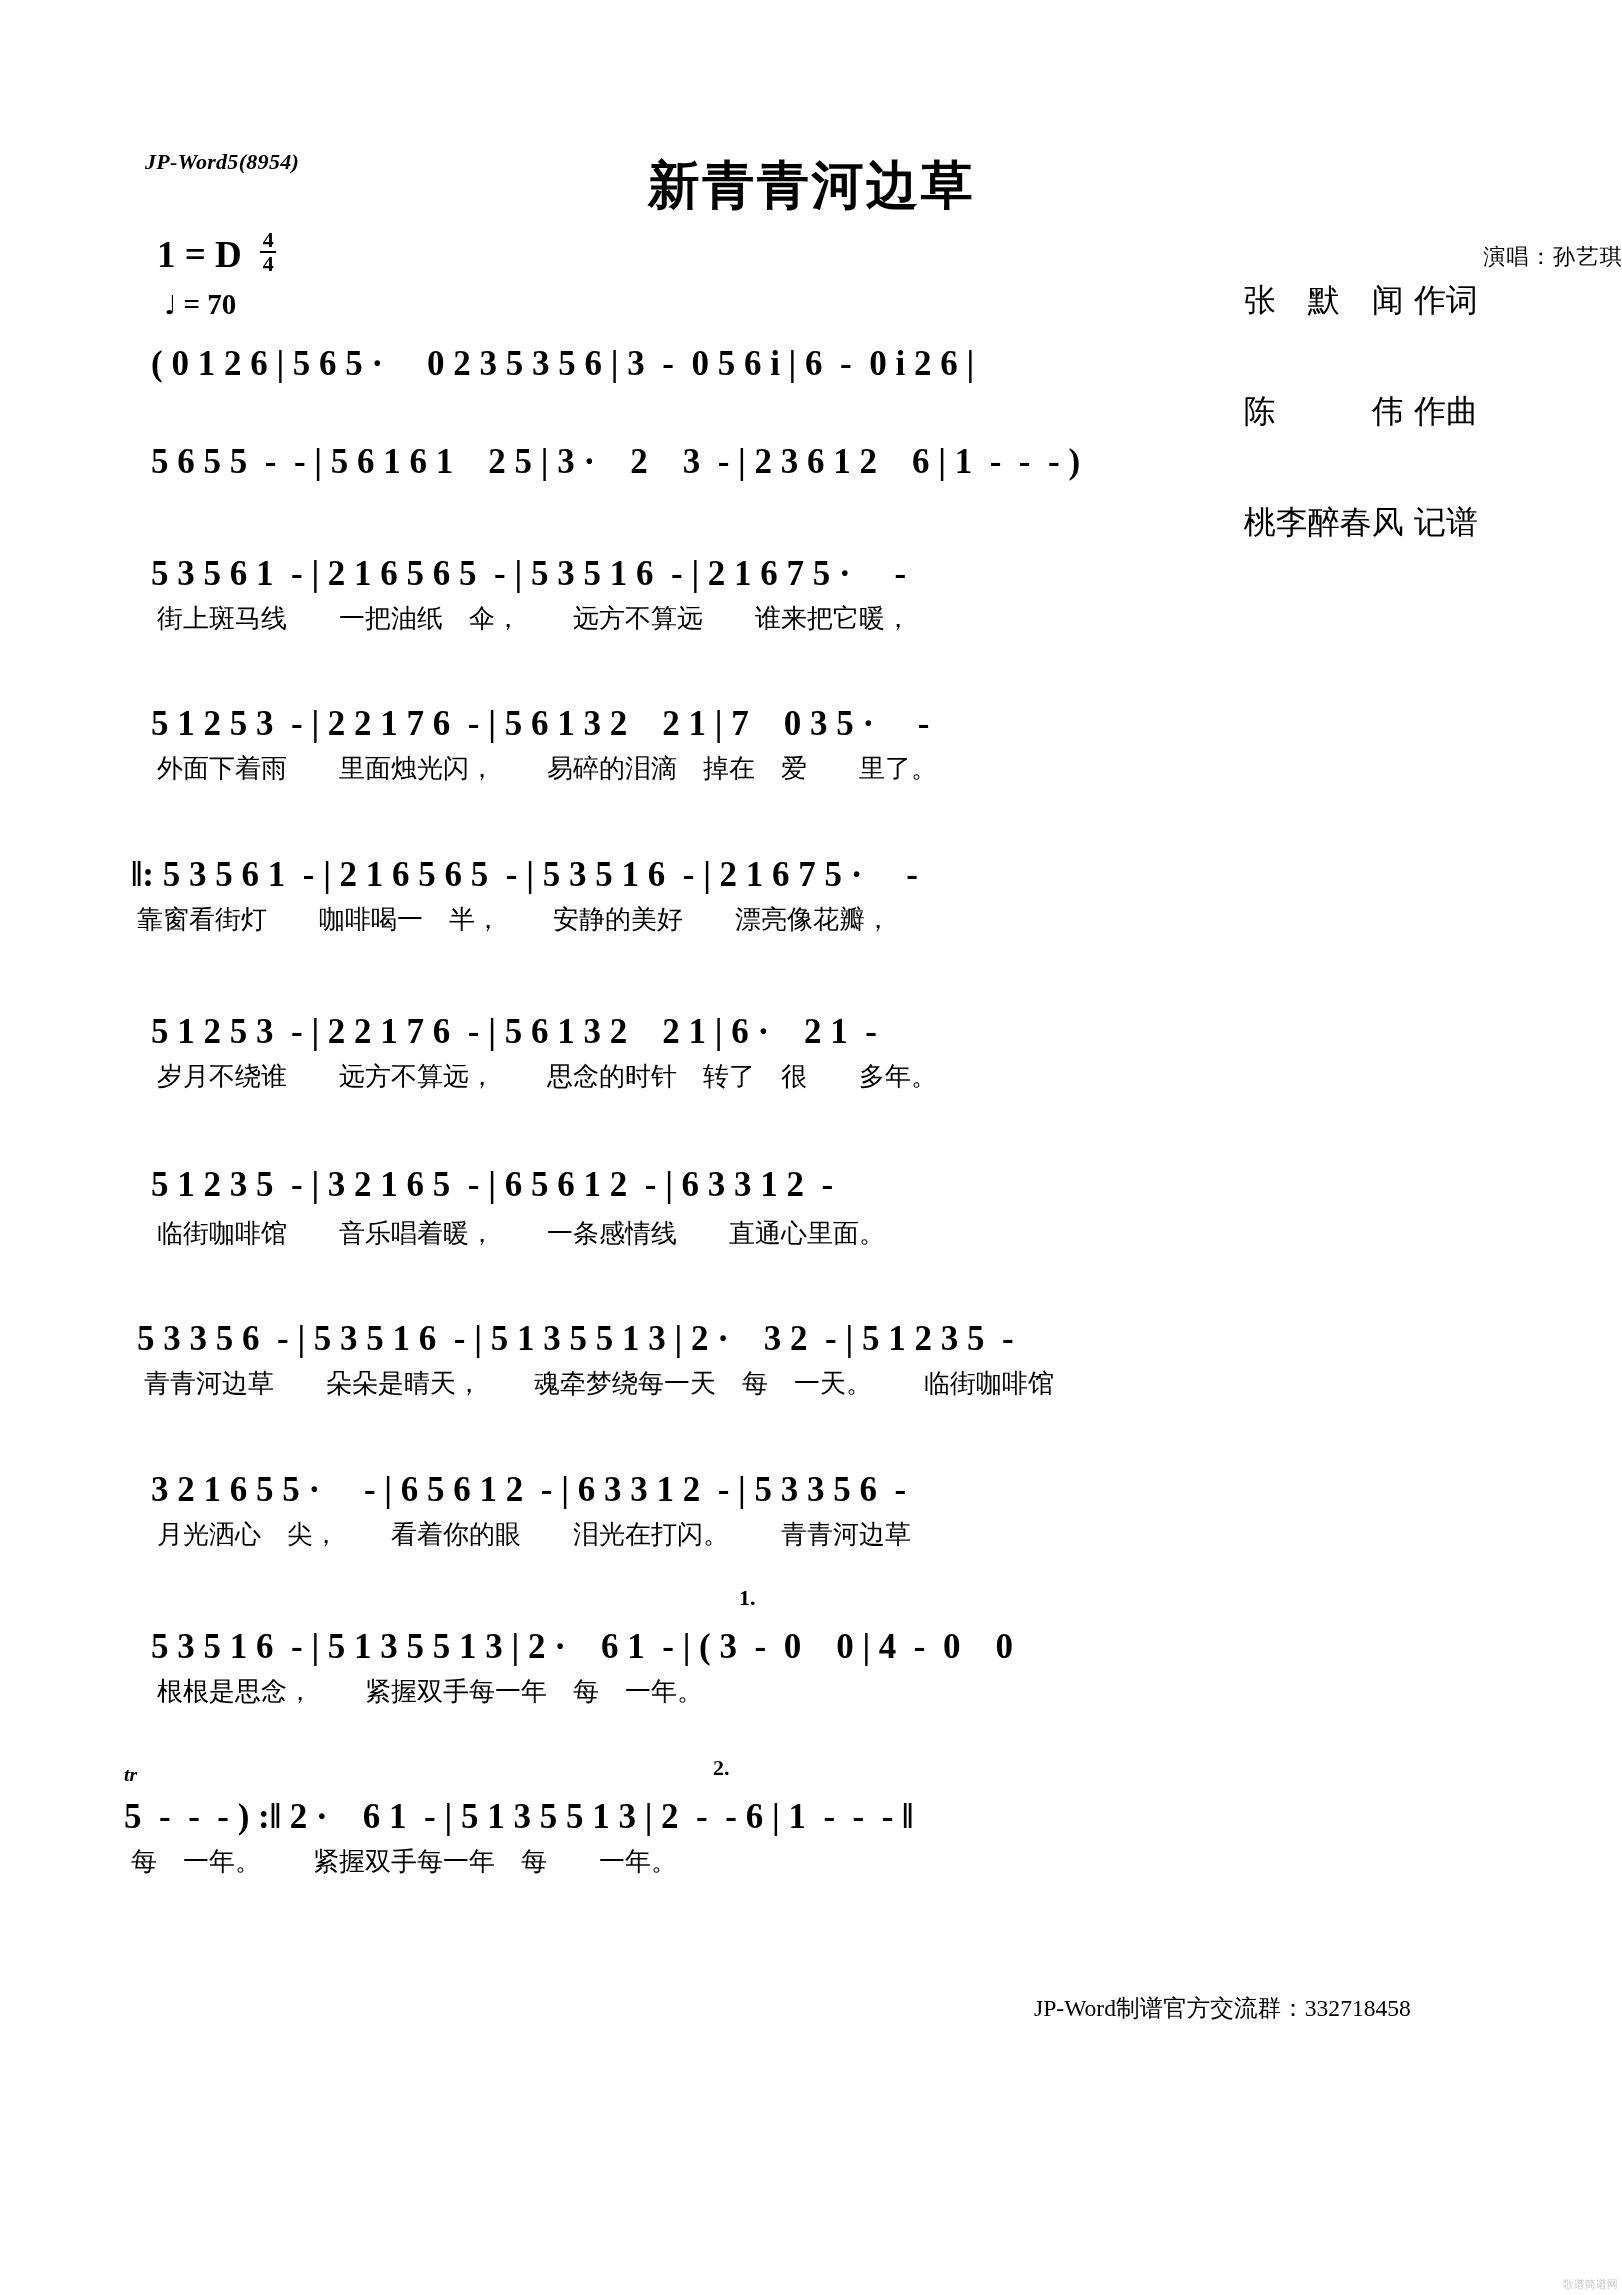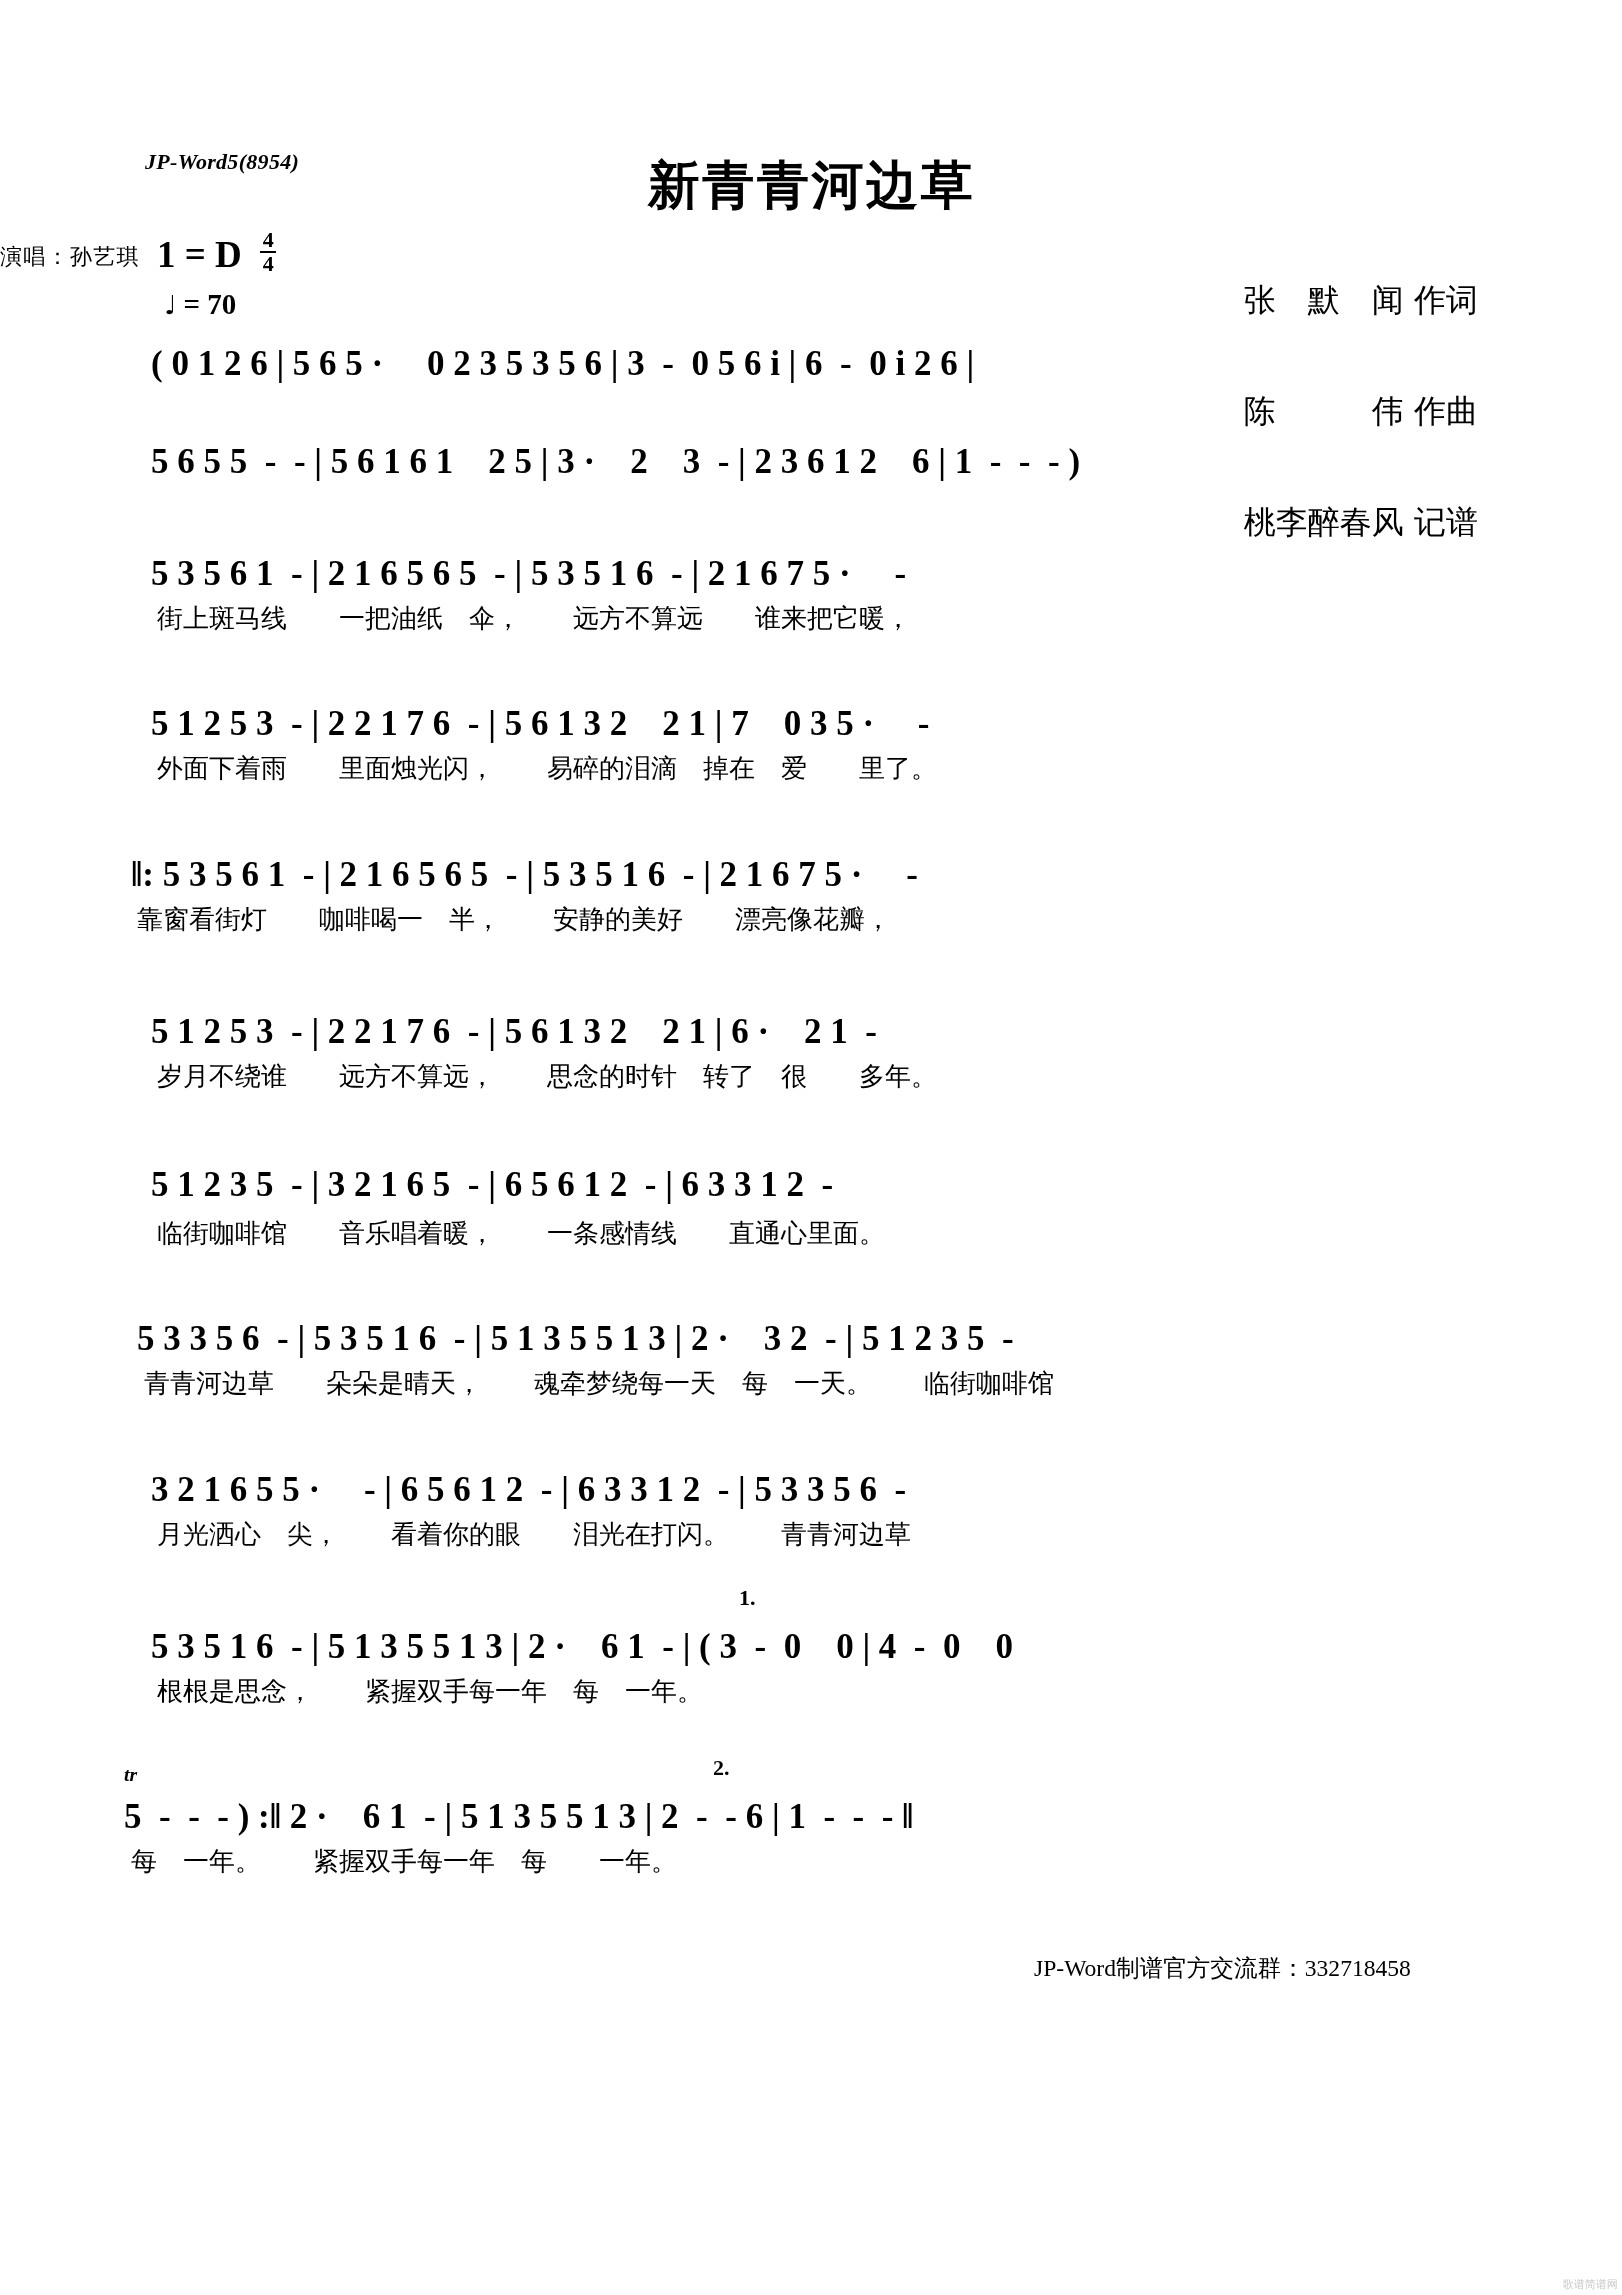--- a/index.html
+++ b/index.html
@@ -2,21 +2,21 @@
 <html style="font-size:10.5px"><head>
 <meta charset="utf-8">
 <style>
   html,body{margin:0;padding:0;background:#ffffff;}
   body{width:1623px;height:2295px;font-family:"Liberation Serif",serif;color:#000;position:relative;overflow:hidden;}
   .page{position:relative;width:1623px;height:2295px;}
 
   
   .jpword{position:absolute;left:145px;top:149px;font-family:"Liberation Serif",serif;font-style:italic;font-weight:bold;font-size:22px;letter-spacing:0.3px;}
   .title{position:absolute;left:0;top:151px;width:1623px;text-align:center;font-family:"DejaVu Sans",sans-serif;font-weight:bold;font-size:52px;letter-spacing:2.6px;}
-  .singer{position:absolute;left:0;top:242px;width:1623px;text-align:left;font-family:"DejaVu Sans",sans-serif;font-size:22px;letter-spacing:1.3px;}
+  .singer{position:absolute;left:0;top:242px;width:1623px;text-align:right;font-family:"DejaVu Sans",sans-serif;font-size:22px;letter-spacing:1.3px;}
 
   .credits{position:absolute;right:145px;top:208px;font-family:"DejaVu Sans",sans-serif;font-size:32px;line-height:37px;text-align:right;white-space:pre;}
 
   .keysig{position:absolute;left:157px;top:229px;font-family:"Liberation Serif",serif;font-size:37px;font-weight:bold;}
   .keysig .frac{display:inline-block;vertical-align:-3.9px;margin-left:9.2px;font-size:22px;line-height:1.0;text-align:center;}
   .keysig .frac .num{display:block;border-bottom:2px solid #000;padding:0 2.6px;}
   .keysig .frac .den{display:block;padding:0 2.6px;}
   .tempo{position:absolute;left:164px;top:288px;font-family:"Liberation Serif",serif;font-size:29px;font-weight:bold;}
   .tempo .note{font-family:"DejaVu Sans",sans-serif;font-size:26px;}
 
@@ -97,16 +97,16 @@
         <div class="lyr" style="left: 157px; top: 51px;">根根是思念，　　紧握双手每一年　每　一年。</div>
       </div>
       <div class="sysline" style="top: 1793px;">
         <div class="notes" style="left: 713px; top: -38px; font-size: 22px;">2.</div>
         <div class="notes" style="left: 124px; top: -29px; font-size: 19.6px; font-style: italic;">tr</div>
         <div class="notes" style="left: 124px; top: 0px;">5  -  -  - ) :‖ 2 ·　6 1  - | 5 1 3 5 5 1 3 | 2  -  - 6 | 1  -  -  - ‖</div>
         <div class="lyr" style="left: 131px; top: 51px;">每　一年。　　紧握双手每一年　每　　一年。</div>
       </div>
     </div>
 
-  <div class="credit-foot" style="left:1034px;top:1952px;">JP-Word制谱官方交流群：332718458</div>
+  <div class="credit-foot" style="left:1034px;top:1992px;">JP-Word制谱官方交流群：332718458</div>
   <div class="wm">歌谱简谱网</div>
 </div>
 
 
 </body></html>

